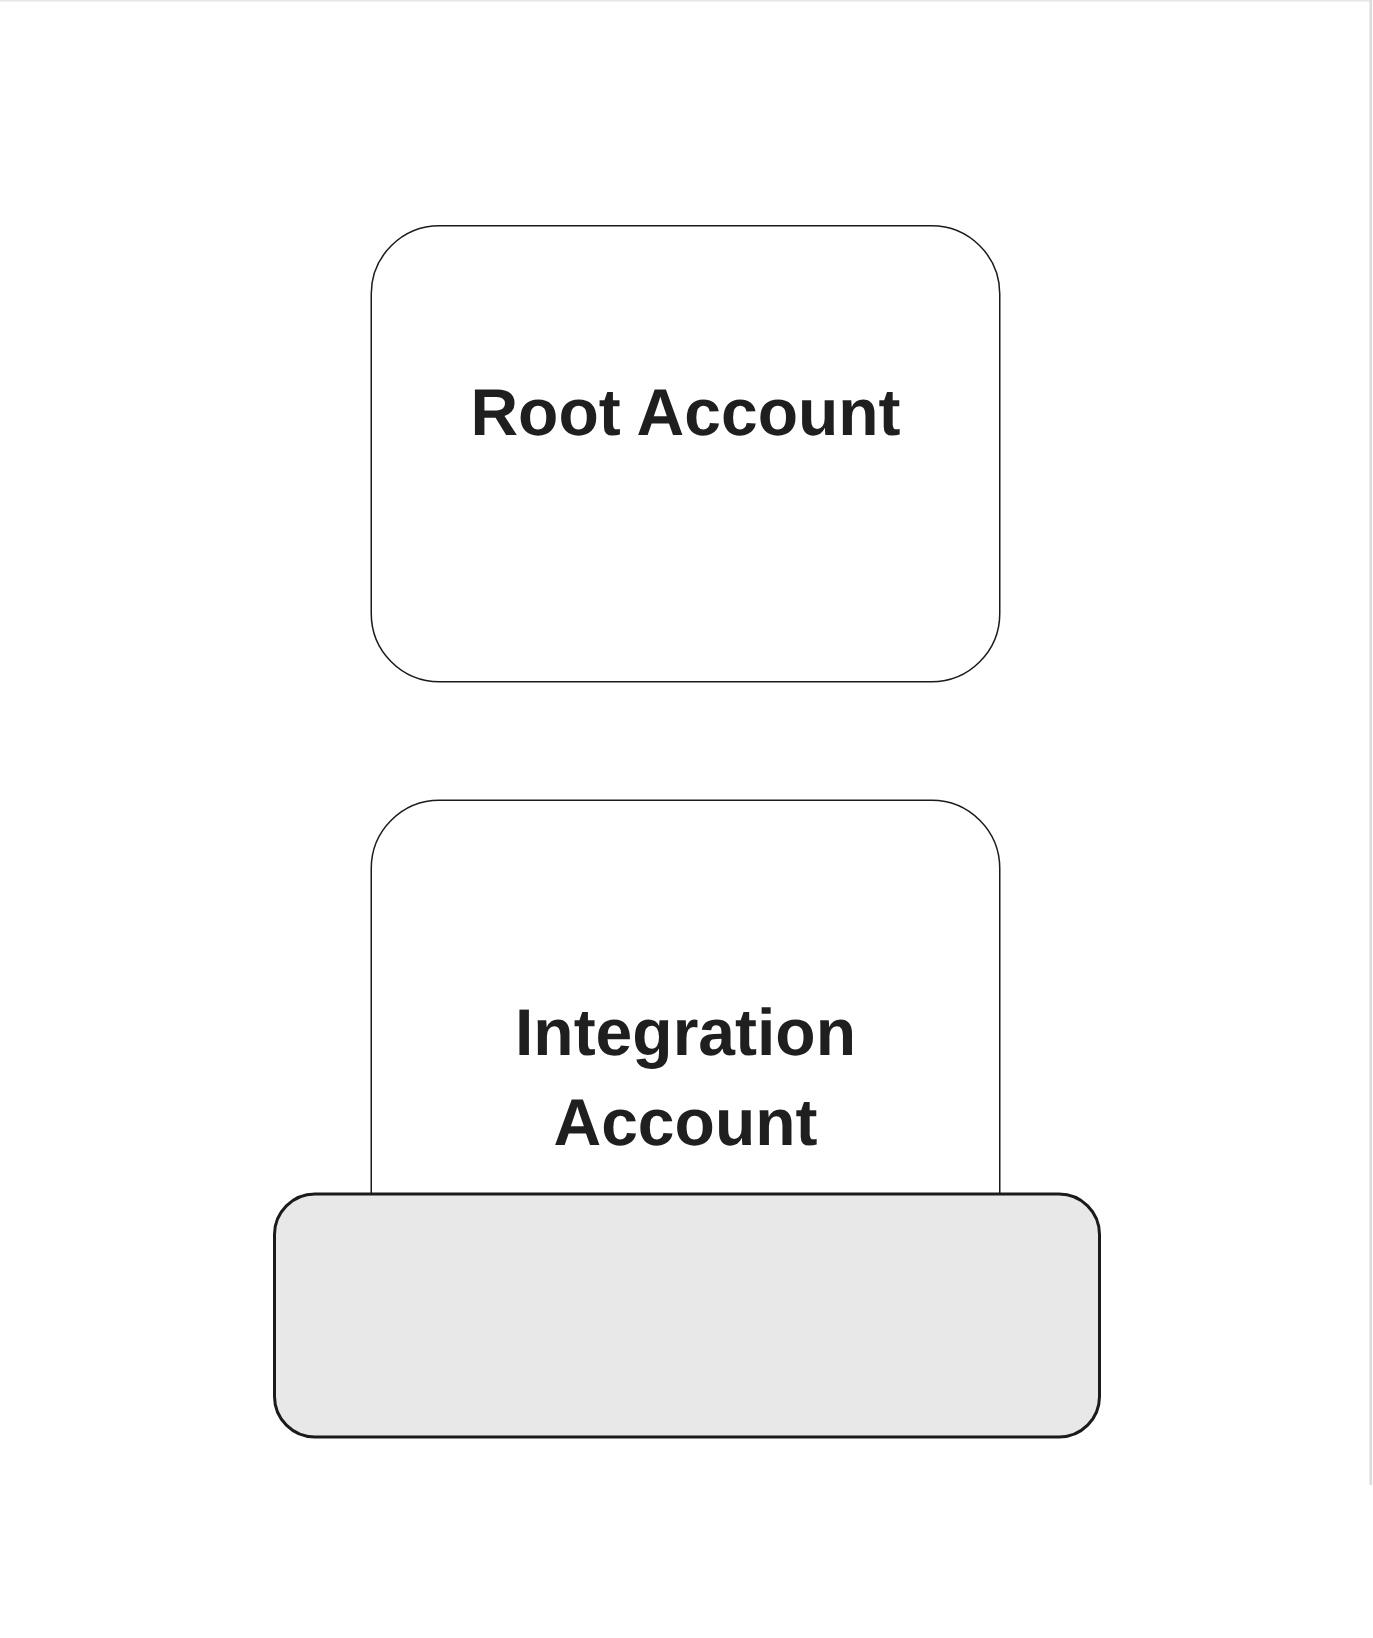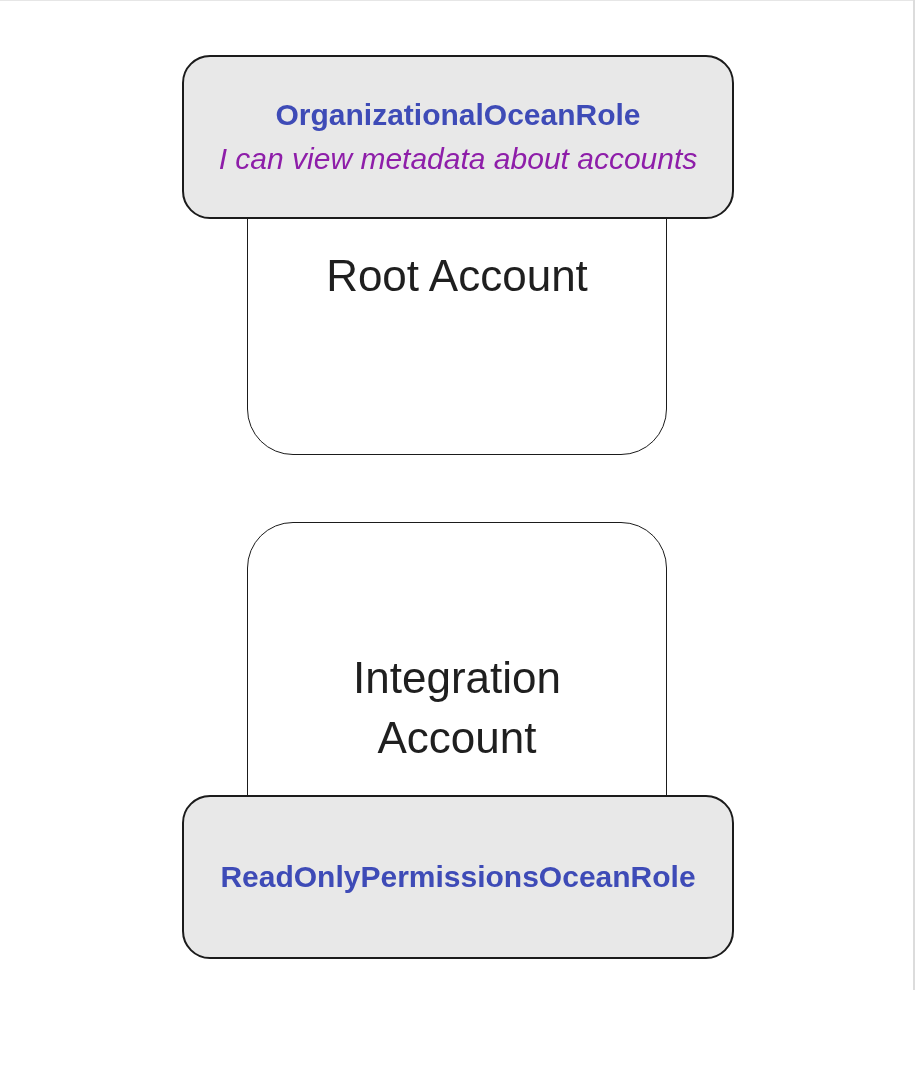--- a/index.html
+++ b/index.html
@@ -32,28 +32,29 @@
     position: absolute;
     left: 247px;
     width: 420px;
     background: var(--account-fill, #ffffff);
     border: 1.5px solid var(--account-border, #1b1b1b);
     border-radius: 46px;
     z-index: 1;
     box-sizing: border-box;
   }
   .account-root { top: 150px; height: 305px; }
-  .account-integration { top: 522px; height: 330px; }
+  .account-integration { top: 533px; height: 330px; }
   .account-label {
     position: absolute;
     left: 0; right: 0;
     text-align: center;
     font-size: 44px;
     line-height: 60px;
     color: var(--account-label, #1f1f1f);
+    font-weight: bold;
   }
   .account-root .account-label { top: 95px; }
   .account-integration .account-label { top: 125px; padding: 0 58px; }
   .role-box {
     position: absolute;
     left: 182px;
     width: 552px;
     height: 164px;
     background: var(--role-fill, #e8e8e8);
     border: 2px solid var(--role-border, #1b1b1b);
@@ -86,25 +87,20 @@
 <body>
 
 <div class="canvas">
 
   <div class="edge-top"></div>
   <div class="edge-right"></div>
 
   <div class="account-box account-root">
     <div class="account-label">Root Account</div>
   </div>
-  <div class="role-box role-top">
-    <div class="role-name">OrganizationalOceanRole</div>
-    <div class="role-desc">I can view metadata about accounts</div>
-  </div>
 
   <div class="account-box account-integration">
     <div class="account-label">Integration Account</div>
   </div>
   <div class="role-box role-bottom">
-    <div class="role-name">ReadOnlyPermissionsOceanRole</div>
   </div>
 
 </div>
 
 </body></html>

